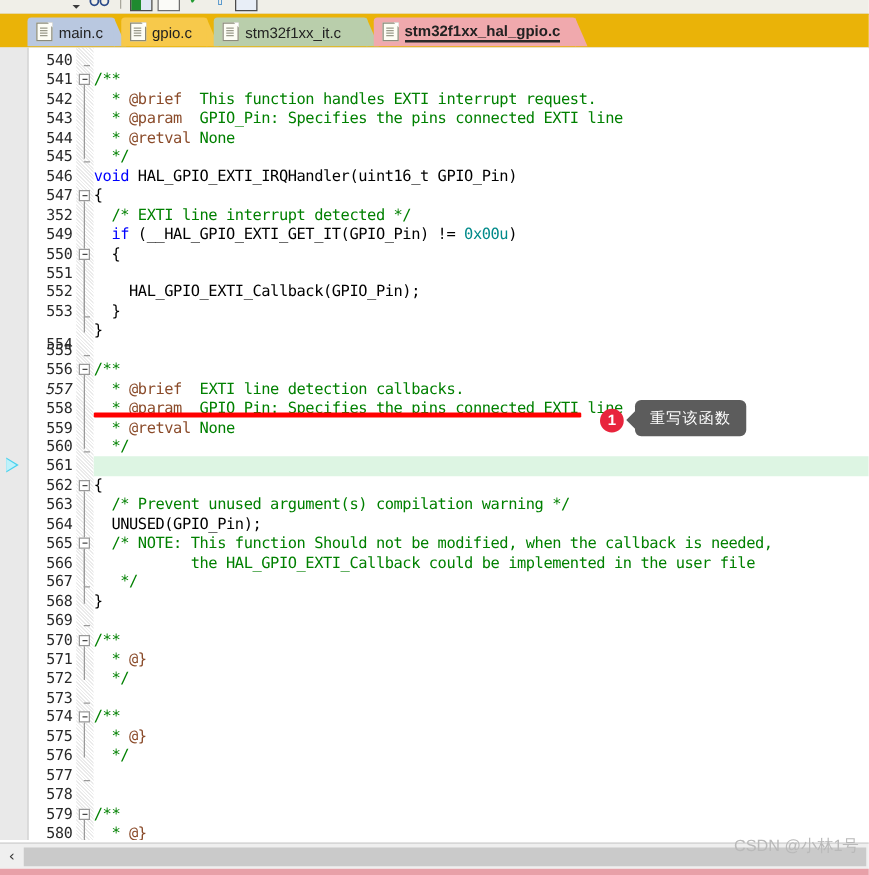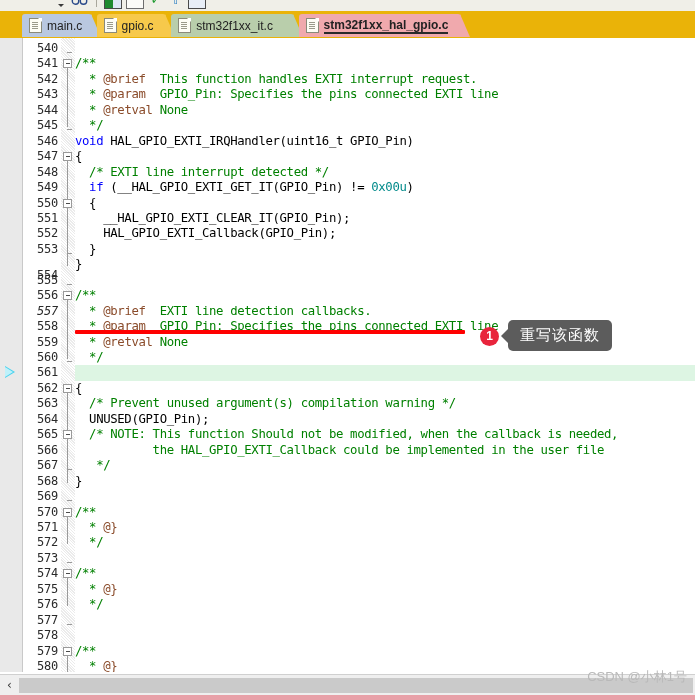--- a/index.html
+++ b/index.html
@@ -256,21 +256,21 @@
     font-weight: bold;
     text-align: center;
     line-height: 19px;
     z-index: 30;
   }
   .callout-box {
     position: absolute;
     background: #5c5c5c;
     color: #ffffff;
     font-family: "Liberation Sans", sans-serif;
-    font-size: 15px;
+    font-size: 12px;
     padding: 6px 12px;
     border-radius: 5px;
     white-space: nowrap;
     z-index: 30;
     letter-spacing: 1px;
   }
   .callout-box::before {
     content: "";
     position: absolute;
     left: -7px; top: 9px;
@@ -370,21 +370,21 @@
     </div>
   <div class="gutter" id="gutter">
       <div class="lnum" style="top: 3px;">540</div>
       <div class="lnum" style="top: 18.45px;">541</div>
       <div class="lnum" style="top: 33.9px;">542</div>
       <div class="lnum" style="top: 49.35px;">543</div>
       <div class="lnum" style="top: 64.8px;">544</div>
       <div class="lnum" style="top: 80.25px;">545</div>
       <div class="lnum" style="top: 95.7px;">546</div>
       <div class="lnum" style="top: 111.15px; margin-left: 44px;">547</div>
-      <div class="lnum" style="top: 126.6px;">548</div>
+      <div class="lnum" style="top: 126.6px;">352</div>
       <div class="lnum" style="top: 142.05px;">549</div>
       <div class="lnum" style="top: 157.5px;">550</div>
       <div class="lnum" style="top: 172.95px;">551</div>
       <div class="lnum" style="top: 188.4px;">552</div>
       <div class="lnum" style="top: 203.85px;">553</div>
       <div class="lnum" style="top: 230px;">554</div>
       <div class="lnum" style="top: 234.75px;">555</div>
       <div class="lnum" style="top: 250.2px;">556</div>
       <div class="lnum" style="top: 265.65px; font-style: italic;">557</div>
       <div class="lnum" style="top: 281.1px;">558</div>
@@ -445,21 +445,20 @@
       <div class="code" style="top: 18.45px;"><span class="c-cmt">/**</span></div>
       <div class="code" style="top: 49.35px;"><span class="c-cmt">  * </span><span class="c-doc">@param</span><span class="c-cmt">  GPIO_Pin: Specifies the pins connected EXTI line</span></div>
       <div class="code" style="top: 33.9px;"><span class="c-cmt">  * </span><span class="c-doc">@brief</span><span class="c-cmt">  This function handles EXTI interrupt request.</span></div>
       <div class="code" style="top: 64.8px;"><span class="c-cmt">  * </span><span class="c-doc">@retval</span><span class="c-cmt"> None</span></div>
       <div class="code" style="top: 80.25px;"><span class="c-cmt">  */</span></div>
       <div class="code" style="top: 95.7px;"><span class="c-kw">void</span><span class="c-txt"> HAL_GPIO_EXTI_IRQHandler(uint16_t GPIO_Pin)</span></div>
       <div class="code" style="top: 111.15px;"><span class="c-txt">{</span></div>
       <div class="code" style="top: 126.6px;"><span class="c-cmt">  /* EXTI line interrupt detected */</span></div>
       <div class="code" style="top: 142.05px;"><span class="c-txt">  </span><span class="c-kw">if</span><span class="c-txt"> (__HAL_GPIO_EXTI_GET_IT(GPIO_Pin) != </span><span class="c-num">0x00u</span><span class="c-txt">)</span></div>
       <div class="code" style="top: 157.5px;"><span class="c-txt">  {</span></div>
-      <div class="code" style="top: 172.95px;"><span class="c-txt">    __HAL_GPIO_EXTI_CLEAR_IT(GPIO_Pin);</span></div>
       <div class="code" style="top: 188.4px;"><span class="c-txt">    HAL_GPIO_EXTI_Callback(GPIO_Pin);</span></div>
       <div class="code" style="top: 203.85px;"><span class="c-txt">  }</span></div>
       <div class="code" style="top: 219.3px;"><span class="c-txt">}</span></div>
       <div class="code" style="top: 234.75px;"></div>
       <div class="code" style="top: 250.2px;"><span class="c-cmt">/**</span></div>
       <div class="code" style="top: 265.65px;"><span class="c-cmt">  * </span><span class="c-doc">@brief</span><span class="c-cmt">  EXTI line detection callbacks.</span></div>
       <div class="code" style="top: 281.1px;"><span class="c-cmt">  * </span><span class="c-doc">@param</span><span class="c-cmt">  GPIO_Pin: Specifies the pins connected EXTI line</span></div>
       <div class="code" style="top: 296.55px;"><span class="c-cmt">  * </span><span class="c-doc">@retval</span><span class="c-cmt"> None</span></div>
       <div class="code" style="top: 312px;"><span class="c-cmt">  */</span></div>
       <div class="hl-row" style="top: 327.45px;"></div>

